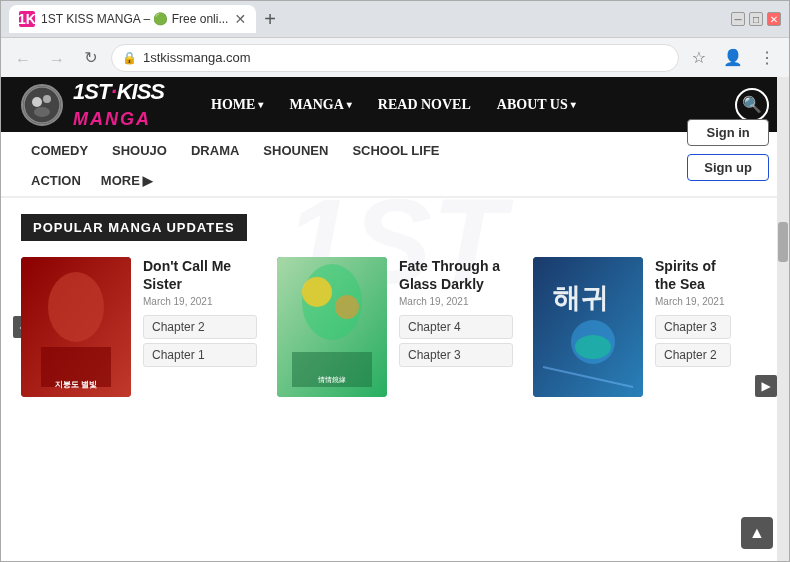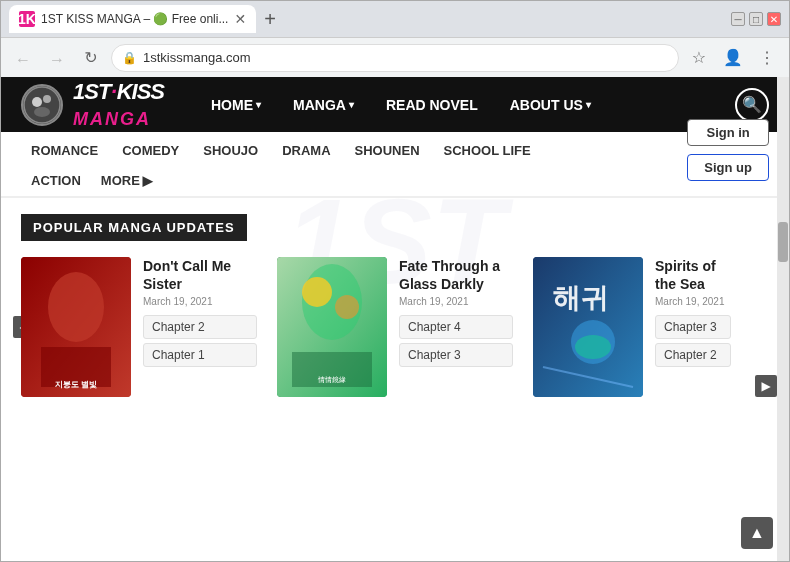--- a/index.html
+++ b/index.html
@@ -25,21 +25,21 @@
 
     
     .page-content { flex: 1; background: #fff; overflow: hidden; position: relative; }
 
     
     .site-header { background: #111; height: 55px; display: flex; align-items: center; padding: 12px 20px; }
     .logo-area { display: flex; align-items: center; gap: 10px; min-width: 180px; }
     .logo-circle { width: 42px; height: 42px; border-radius: 50%; background: #555; border: 2px solid #888; overflow: hidden; display: flex; align-items: center; justify-content: center; color: #ccc; font-size: 10px; }
     .logo-text { color: #fff; font-size: 22px; font-weight: 900; letter-spacing: -1px; font-style: italic; }
     .logo-text span { color: #e91e8c; }
-    .header-nav { display: flex; align-items: flex-end; gap: 12px; flex: 1; }
+    .header-nav { display: flex; align-items: flex-end; gap: 6px; flex: 1; font-family: Liberation Serif, serif; }
     .nav-item { color: #fff; font-size: 14px; font-weight: 600; padding: 6px 10px; cursor: pointer; display: flex; align-items: center; gap: 3px; white-space: nowrap; }
     .nav-arrow { font-size: 10px; }
     .search-btn { width: 34px; height: 34px; border-radius: 50%; border: 2px solid #fff; display: flex; align-items: center; justify-content: center; color: #fff; font-size: 16px; cursor: pointer; margin-left: auto; }
     .genre-item { font-size: 13px; font-weight: 600; color: #333; padding: 4px 10px; cursor: pointer; text-transform: uppercase; white-space: nowrap; }
     .genre-more { display: flex; align-items: center; gap: 3px; font-size: 13px; font-weight: 600; color: #333; cursor: pointer; padding: 4px 6px; }
     .auth-buttons { margin-left: auto; display: flex; gap: 8px; flex-direction: column; }
     .btn-signin { padding: 5px 16px; border: 1px solid #666; border-radius: 4px; font-size: 13px; color: #333; cursor: pointer; background: #fff; font-weight: 600; }
     .btn-signup { padding: 5px 16px; border: 1px solid #1d4ed8; border-radius: 4px; font-size: 13px; color: #333; cursor: pointer; background: #fff; font-weight: 600; }
 
     
@@ -147,21 +147,20 @@
         <div class="nav-item">
           <span>ABOUT US</span>
           <span class="nav-arrow">▾</span>
         </div>
       </nav>
       <div class="search-btn">🔍</div>
     </div>
 
     <div class="genre-wrapper">
       <div class="genre-row1">
-        <span class="genre-item">ROMANCE</span>
         <span class="genre-item">COMEDY</span>
         <span class="genre-item">SHOUJO</span>
         <span class="genre-item">DRAMA</span>
         <span class="genre-item">SHOUNEN</span>
         <span class="genre-item">SCHOOL LIFE</span>
         <div class="auth-buttons">
           <button class="btn-signin">Sign in</button>
           <button class="btn-signup">Sign up</button>
         </div>
       </div>

